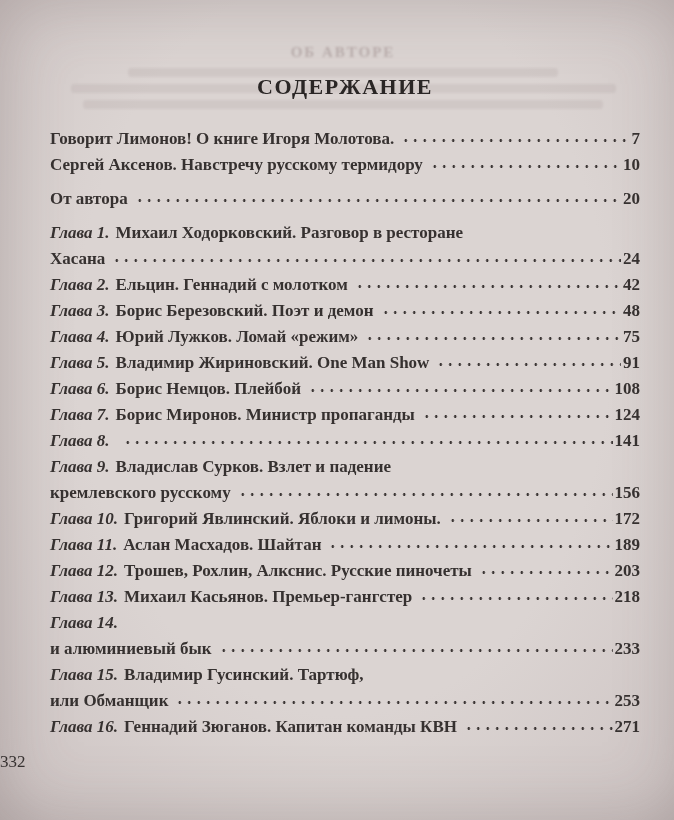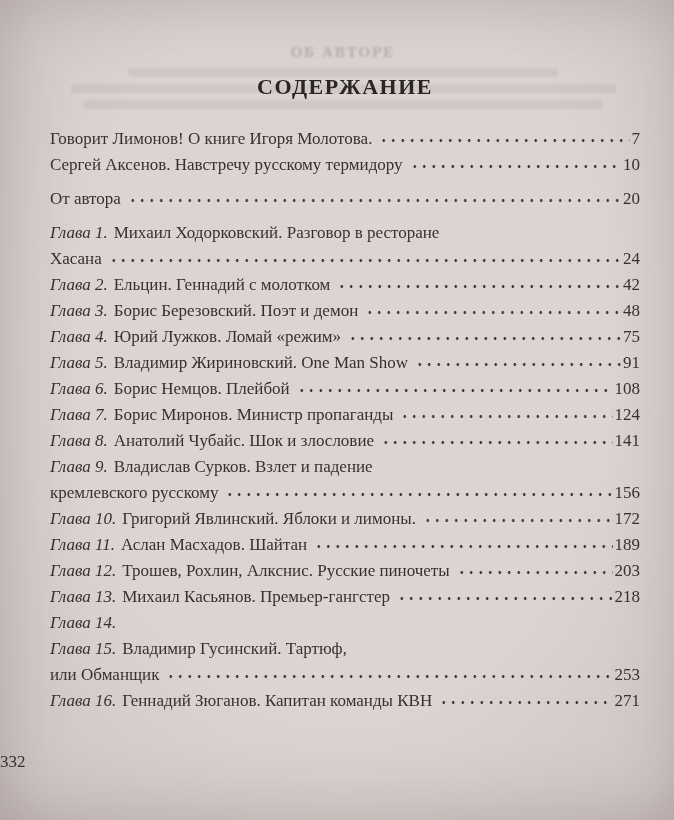--- a/index.html
+++ b/index.html
@@ -44,21 +44,21 @@
     text-align: center;
     font-weight: bold;
     font-size: 22px;
     letter-spacing: 1.5px;
     color: #2a2625;
     line-height: 26px;
     margin-bottom: 26px;
   }
   .entry { font-size: 17px; line-height: 26px; }
   .entry.gap-top { margin-top: 8px; }
-  .line { display: flex; align-items: baseline; }
+  .line { display: flex; align-items: baseline; font-weight: bold; }
   .prefix { font-style: italic; margin-right: 6px; white-space: pre; }
   .etext { white-space: pre; }
   .leader {
     flex: 1 1 auto; min-width: 8px;
     height: 1em;
     margin: 0 2px 0 7px;
     background-image: radial-gradient(circle at 50% 50%, #3c3635 1.15px, rgba(0,0,0,0) 1.55px);
     background-size: 9.5px 5px;
     background-position: left calc(100% - 1px);
     background-repeat: repeat-x;
@@ -170,21 +170,20 @@
         <span class="prefix">Глава 7.</span>
         <span class="etext">Борис Миронов. Министр пропаганды</span>
         <span class="leader"></span>
         <span class="pagenum">124</span>
       </div>
     </div>
 
     <div class="entry">
       <div class="line">
         <span class="prefix">Глава 8.</span>
-        <span class="etext">Анатолий Чубайс. Шок и злословие</span>
         <span class="leader"></span>
         <span class="pagenum">141</span>
       </div>
     </div>
 
     <div class="entry">
       <div class="line">
         <span class="prefix">Глава 9.</span>
         <span class="etext">Владислав Сурков. Взлет и падение</span>
       </div>
@@ -228,20 +227,25 @@
         <span class="etext">Михаил Касьянов. Премьер-гангстер</span>
         <span class="leader"></span>
         <span class="pagenum">218</span>
       </div>
     </div>
 
     <div class="entry">
       <div class="line">
         <span class="prefix">Глава 14.</span>
       </div>
+      <div class="line">
+        <span class="etext">и алюминиевый бык</span>
+        <span class="leader"></span>
+        <span class="pagenum">233</span>
+      </div>
     </div>
 
     <div class="entry">
       <div class="line">
         <span class="prefix">Глава 15.</span>
         <span class="etext">Владимир Гусинский. Тартюф,</span>
       </div>
       <div class="line">
         <span class="etext">или Обманщик</span>
         <span class="leader"></span>

